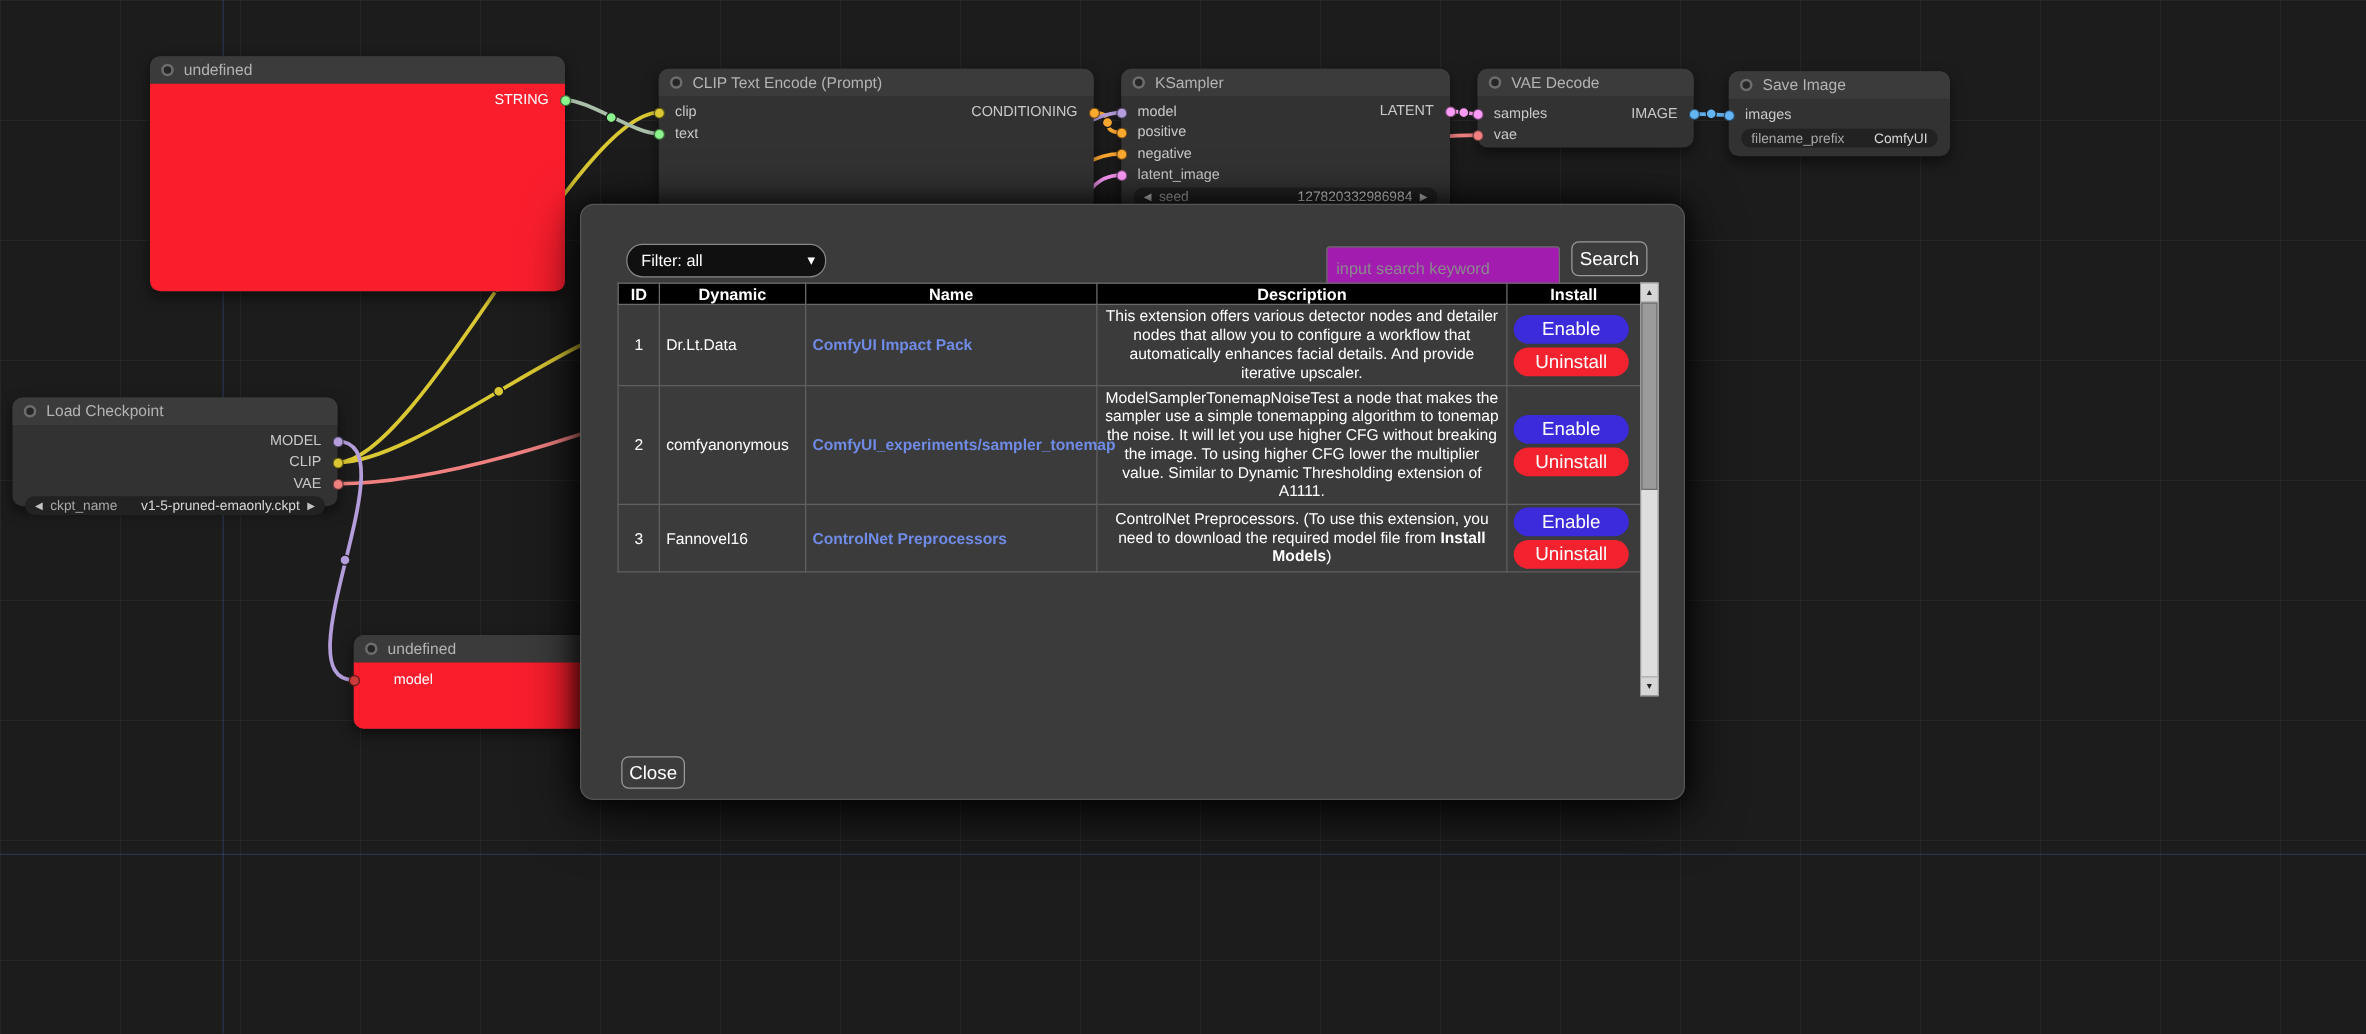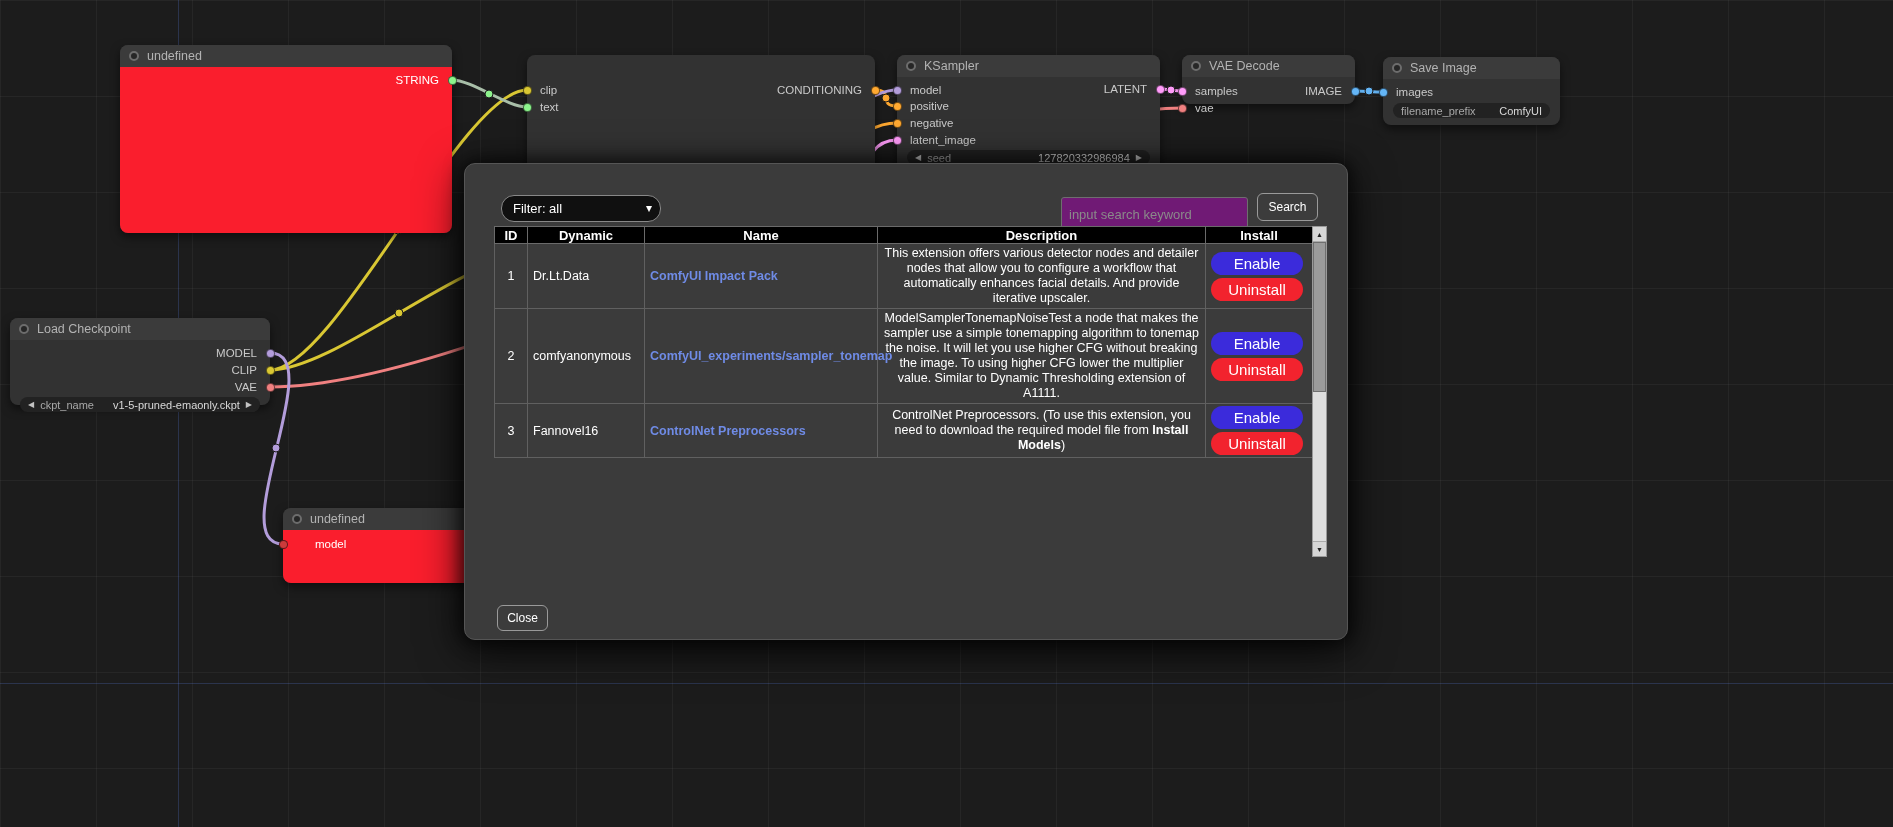--- a/index.html
+++ b/index.html
@@ -56,25 +56,25 @@
 
   
   .modal { position:absolute; left:464px; top:163px; width:884px; height:477px; z-index:10;
            background:#3b3b3b; border:1px solid #555; border-radius:11px;
            box-shadow:0 0 16px 4px rgba(0,0,0,.55), 0 10px 45px rgba(0,0,0,.8); }
   .filter-wrap { position:absolute; left:36px; top:31px; width:160px; height:27px; }
   .filter-wrap select { width:100%; height:100%; appearance:none; -webkit-appearance:none;
            background:#101010; color:#fff; border:1px solid #888; border-radius:13px;
            padding:0 24px 0 11px; font-size:13px; font-family:"Liberation Sans",sans-serif; }
   .filter-caret { position:absolute; right:9px; top:6px; color:#fff; font-size:12px; pointer-events:none; }
-  .search-input { position:absolute; left:596px; top:33px; width:187px; height:23px; background:#701a75;
+  .search-input { position:absolute; left:596px; top:33px; width:187px; height:23px; background:#a21caf;
            border:1px solid #6e6e6e; border-radius:3px; color:#cfcfcf; font-size:13px; padding:16px 7px;
            font-family:"Liberation Sans",sans-serif; }
   .search-input::placeholder { color:#8a8a8a; }
-  .ui-btn { background:#3c3c3c; border:1px solid #9a9a9a; border-radius:6px; color:#fff; font-size:12px;
+  .ui-btn { background:#3c3c3c; border:1px solid #9a9a9a; border-radius:6px; color:#fff; font-size:15px;
            font-family:"Liberation Sans",sans-serif; cursor:pointer; }
   .search-btn { position:absolute; left:792px; top:29px; width:61px; height:28px; }
   .close-btn  { position:absolute; left:32px; top:441px; width:51px; height:26px; }
 
   table.ext-table { position:absolute; left:29px; top:62px; width:818px; border-collapse:collapse; table-layout:fixed; }
   .ext-table th { background:#000; color:#fff; font-size:13px; font-weight:bold; height:17px;
                   border:1px solid #6a6a6a; padding:0 2px; }
   .ext-table td { border:1px solid #606060; color:#fff; font-size:12.5px; padding:2px 5px; vertical-align:middle; }
   .cell-id { text-align:center; }
   .cell-desc { vertical-align:top; line-height:15px; padding-top:3px;text-align:center; }
@@ -129,20 +129,24 @@
     <span>undefined</span>
   </div>
   <div class="node-body error-body"></div>
   <div class="port out" style="top:28px">
     <span class="white-label">STRING</span>
     <span class="pdot dot-string"></span>
   </div>
 </div>
 
 <div class="node" style="left:527px;top:55px;width:348px;height:120px">
+  <div class="node-title">
+    <span class="collapse-dot"></span>
+    <span>CLIP Text Encode (Prompt)</span>
+  </div>
   <div class="node-body"></div>
   <div class="port in" style="top:28px">
     <span class="pdot dot-clip"></span>
     <span>clip</span>
   </div>
   <div class="port in" style="top:45px">
     <span class="pdot dot-string"></span>
     <span>text</span>
   </div>
   <div class="port out" style="top:28px">
@@ -178,21 +182,21 @@
     <span class="pdot dot-latent"></span>
   </div>
   <div class="widget" style="left:10px;top:95px;width:243px">
     <span class="arrow">◀</span>
     <span>seed</span>
     <span class="wvalue">127820332986984</span>
     <span class="arrow">▶</span>
   </div>
 </div>
 
-<div class="node" style="left:1182px;top:55px;width:173px;height:49px">
+<div class="node" style="left:1182px;top:55px;width:173px;height:63px">
   <div class="node-title">
     <span class="collapse-dot"></span>
     <span>VAE Decode</span>
   </div>
   <div class="node-body"></div>
   <div class="port in" style="top:29px">
     <span class="pdot dot-latent"></span>
     <span>samples</span>
   </div>
   <div class="port in" style="top:46px">

